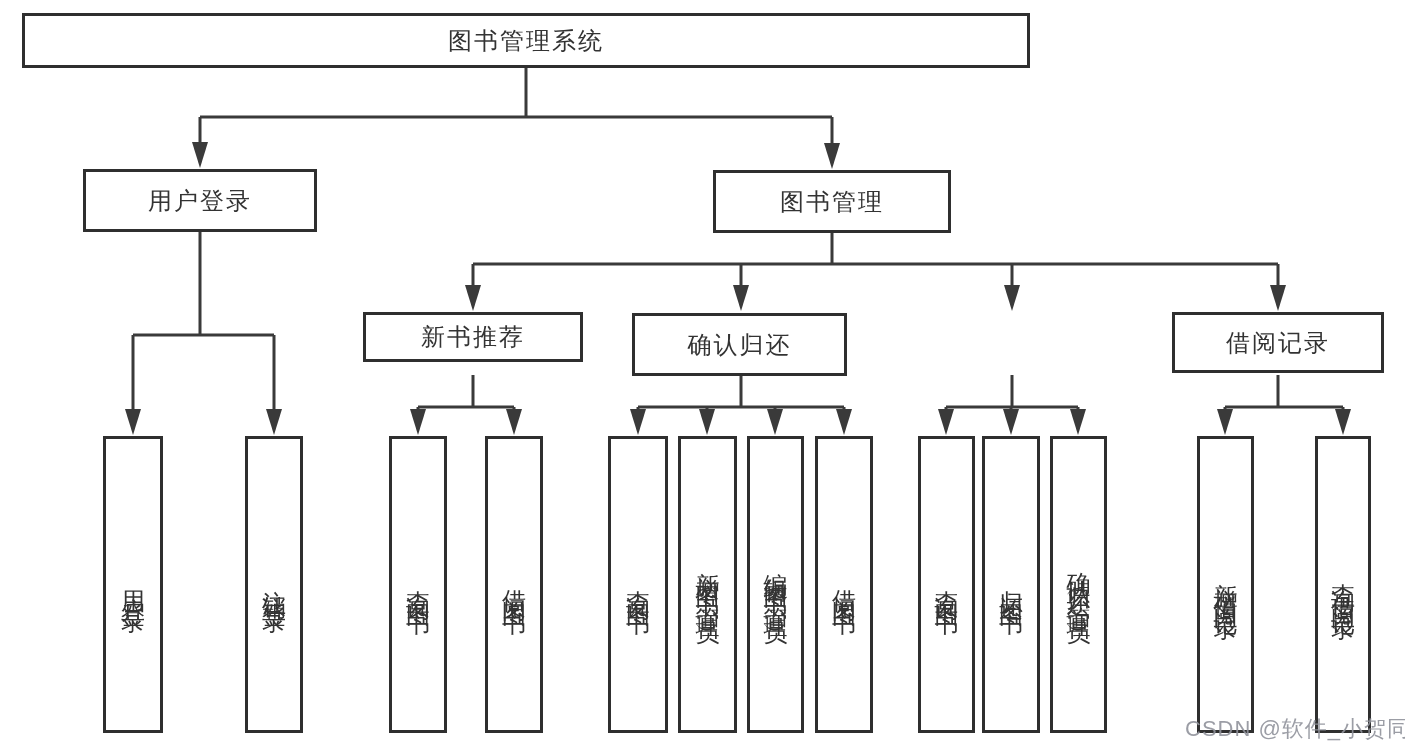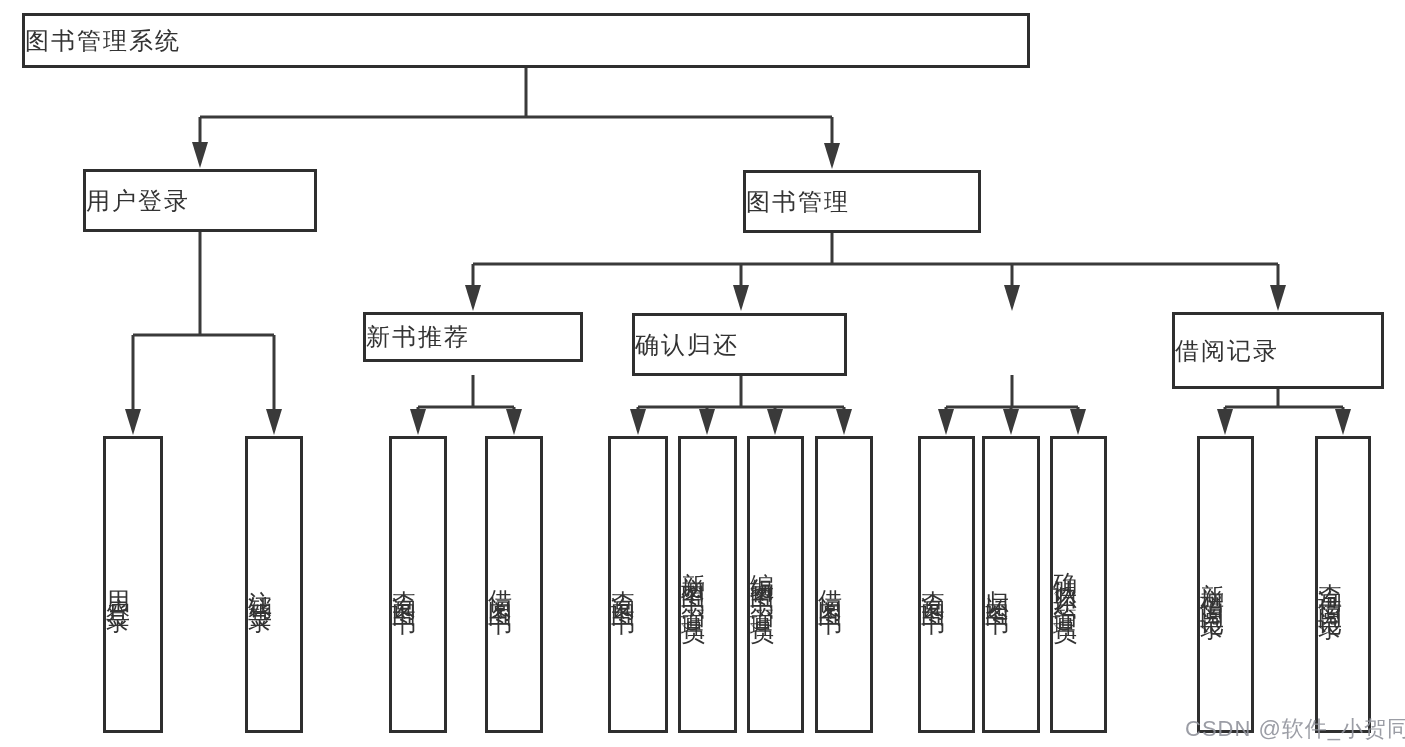--- a/index.html
+++ b/index.html
@@ -4,42 +4,42 @@
 <style>
   html,body { margin:0; padding:0; background:#ffffff; }
   .canvas {
     position:relative; width:1405px; height:747px; background:#ffffff;
     font-family:"Liberation Sans", sans-serif; overflow:hidden;
   }
   .connectors { position:absolute; left:0; top:0; width:1405px; height:747px; }
   .box {
     position:absolute; box-sizing:border-box; background:#ffffff;
     border:3px solid #2f2f2f; color:#333333;
-    display:flex; align-items:center; 
+    display:flex; align-items:center; justify-content:center;
   }
   .box-h span {
     font-size:24px; letter-spacing:2px; white-space:nowrap;
   }
   .box-v span {
     writing-mode:vertical-rl; text-orientation:mixed;
     font-size:24px; letter-spacing:7px; line-height:1; white-space:nowrap;
   }
   .watermark {
     position:absolute; left:1185px; top:714px; z-index:5;
     font-size:22px; color:rgba(144,146,155,0.9); letter-spacing:1px;
     white-space:nowrap;
   }
   
   #n-root            { left:22px;   top:13px;  width:1008px; height:55px; }
   #n-user-login      { left:83px;   top:169px; width:234px;  height:63px; }
-  #n-book-mgmt       { left:713px;  top:170px; width:238px;  height:63px;margin-left:30px; }
+  #n-book-mgmt       { left:713px;  top:170px; width:238px;  height:63px; }
   #n-new-book-rec    { left:363px;  top:312px; width:220px;  height:50px; }
   #n-book-borrow     { left:632px;  top:313px; width:215px;  height:63px; }
   #n-current-borrow  { left:905px;  top:312px; width:213px;  height:63px; }
-  #n-borrow-records  { left:1172px; top:312px; width:212px;  height:77px; }
+  #n-borrow-records  { left:1172px; top:312px; width:212px;  height:61px; }
   .leaf { top:436px; height:297px; }
   #n-leaf-user-login { left:103px;  width:60px; }
   #n-leaf-logout     { left:245px;  width:58px; }
   #n-rec-query       { left:389px;  width:58px; }
   #n-rec-borrow      { left:485px;  width:58px; }
   #n-bb-query        { left:608px;  width:60px; }
   #n-bb-add          { left:678px;  width:59px; }
   #n-bb-edit         { left:747px;  width:57px; }
   #n-bb-borrow       { left:815px;  width:58px; }
   #n-cb-query        { left:918px;  width:57px; }

